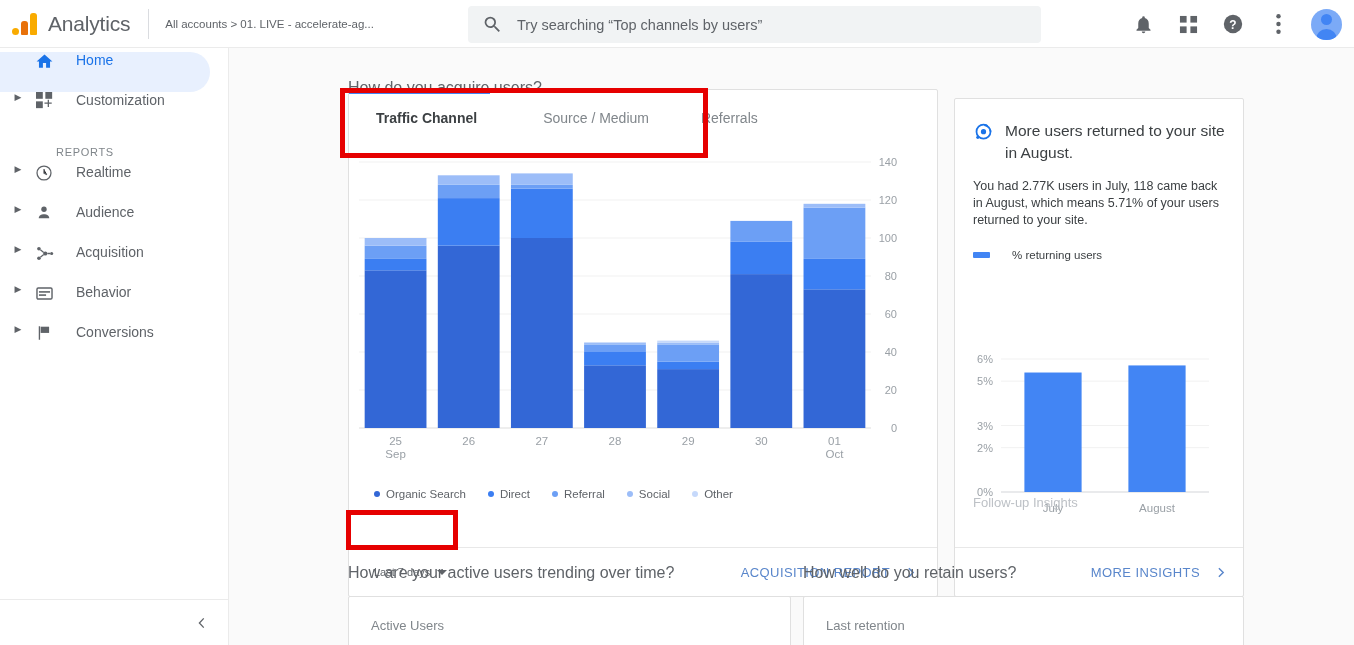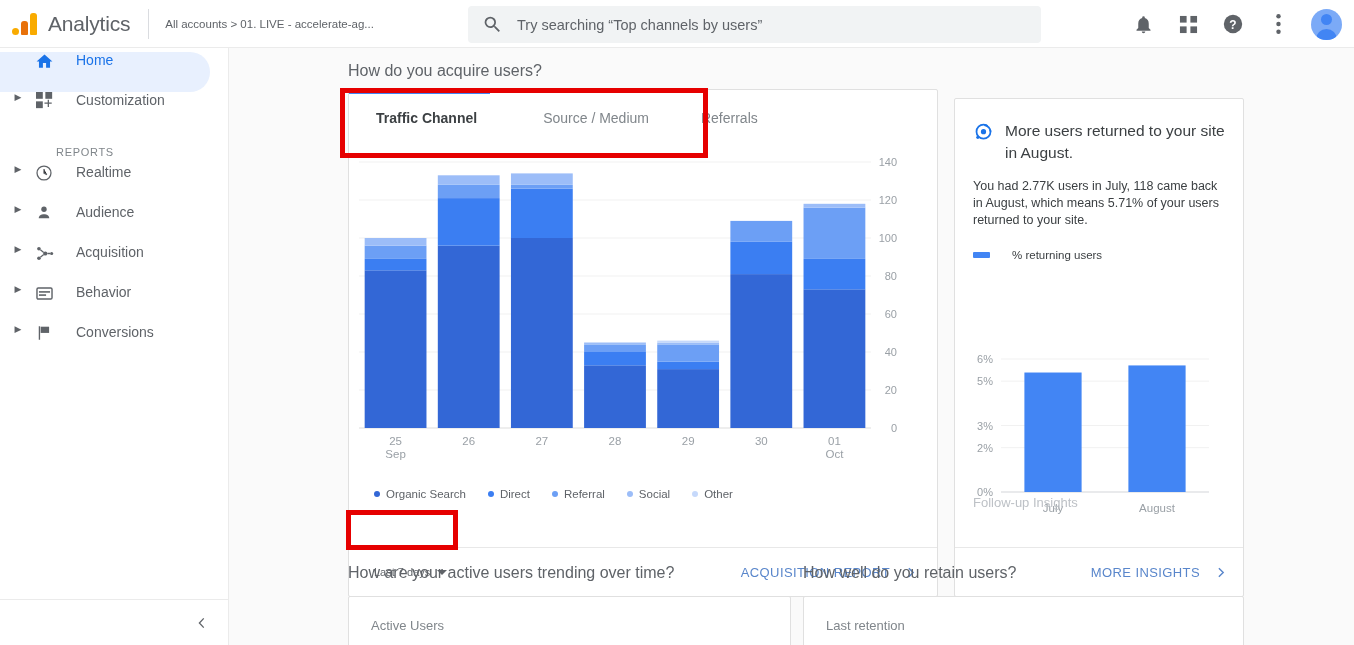--- a/index.html
+++ b/index.html
@@ -282,21 +282,21 @@
 
     <div class="collapse-row">
       <svg width="14" height="14" viewBox="0 0 24 24">
         <path fill="none" stroke="#5f6368" stroke-width="2.2" d="M15 4L7.5 12 15 20"></path>
       </svg>
     </div>
   </div>
 
   <div class="main">
 
-    <div class="sec-title" style="position:absolute;left:119px;top:14px;">How do you acquire users?</div>
+    <div class="sec-title" style="position:absolute;left:119px;top:31px;">How do you acquire users?</div>
 
     <div class="card" id="acq-card">
       <div class="tabs">
         <div class="tab-underline"></div>
         <div class="tab active" style="margin-right:62px;">Traffic Channel</div>
         <div class="tab" style="margin-right:48px;">Source / Medium</div>
         <div class="tab">Referrals</div>
       </div>
 
       <div class="chart-wrap">

